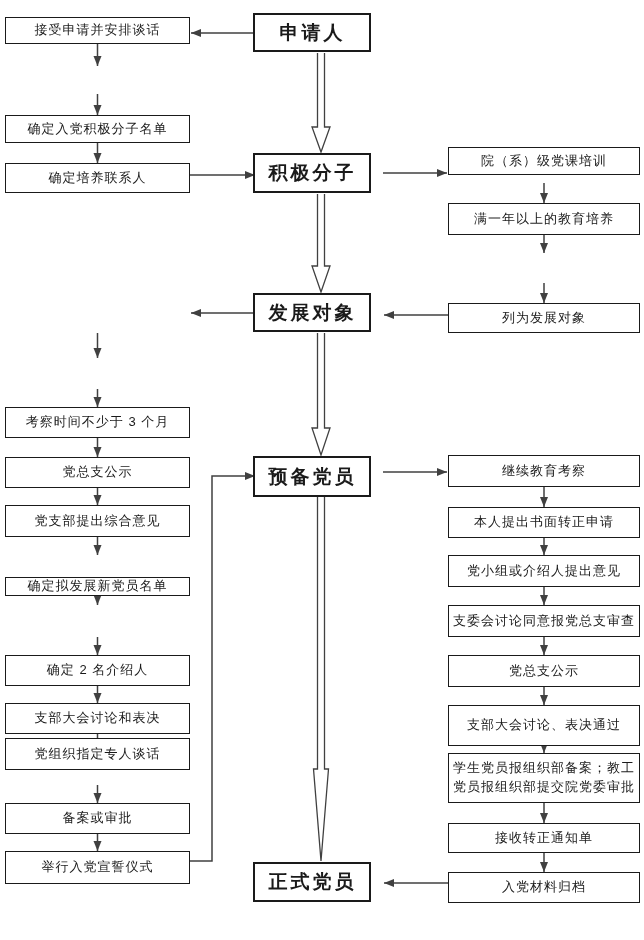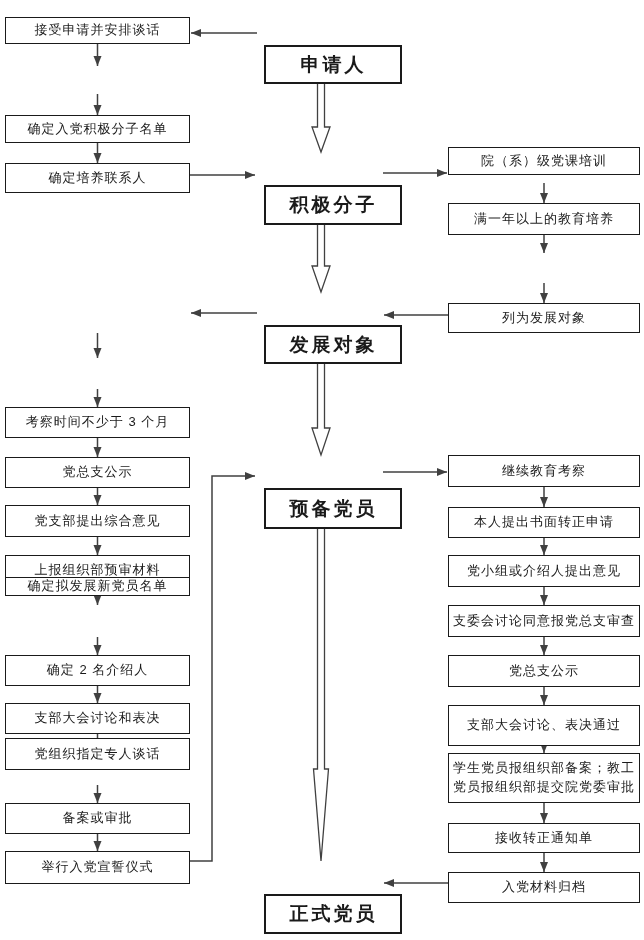--- a/index.html
+++ b/index.html
@@ -33,21 +33,21 @@
   }
   .stage{
     border-width:2.5px;
     font-weight:bold;
     font-size:19px;
     letter-spacing:3px;
     padding-left:5px; 
   }
   .left-col{left:5px;width:185px;}
   .right-col{left:448px;width:192px;}
-  .center-col{left:264px;width:138px;margin-top:32px;}
+  .center-col{left:253px;width:118px;}
   svg line, svg polyline{stroke:var(--line);stroke-width:1.5;fill:none;}
   svg .hollow{stroke:var(--line);stroke-width:1.3;fill:#ffffff;}
 </style>
 </head>
 <body>
 
 <div id="canvas">
 
   <svg id="connectors" width="644" height="940" viewBox="0 0 644 940">
     <defs>
@@ -111,21 +111,20 @@
   <div class="box stage center-col" style="top:293px;height:39px">发展对象</div>
   <div class="box stage center-col" style="top:456px;height:41px">预备党员</div>
   <div class="box stage center-col" style="top:862px;height:40px">正式党员</div>
 
   <div class="box left-col" style="top:17px;height:27px">接受申请并安排谈话</div>
   <div class="box left-col" style="top:115px;height:28px">确定入党积极分子名单</div>
   <div class="box left-col" style="top:163px;height:30px">确定培养联系人</div>
   <div class="box left-col" style="top:407px;height:31px">考察时间不少于 3 个月</div>
   <div class="box left-col" style="top:457px;height:31px">党总支公示</div>
   <div class="box left-col" style="top:505px;height:32px">党支部提出综合意见</div>
-  <div class="box left-col" style="top:555px;height:30px">上报组织部预审材料</div>
   <div class="box left-col" style="top:577px;height:19px">确定拟发展新党员名单</div>
   <div class="box left-col" style="top:655px;height:31px">确定 2 名介绍人</div>
   <div class="box left-col" style="top:703px;height:31px">支部大会讨论和表决</div>
   <div class="box left-col" style="top:738px;height:32px">党组织指定专人谈话</div>
   <div class="box left-col" style="top:803px;height:31px">备案或审批</div>
   <div class="box left-col" style="top:851px;height:33px">举行入党宣誓仪式</div>
 
   <div class="box right-col" style="top:147px;height:28px">院（系）级党课培训</div>
   <div class="box right-col" style="top:203px;height:32px">满一年以上的教育培养</div>
   <div class="box right-col" style="top:303px;height:30px">列为发展对象</div>

